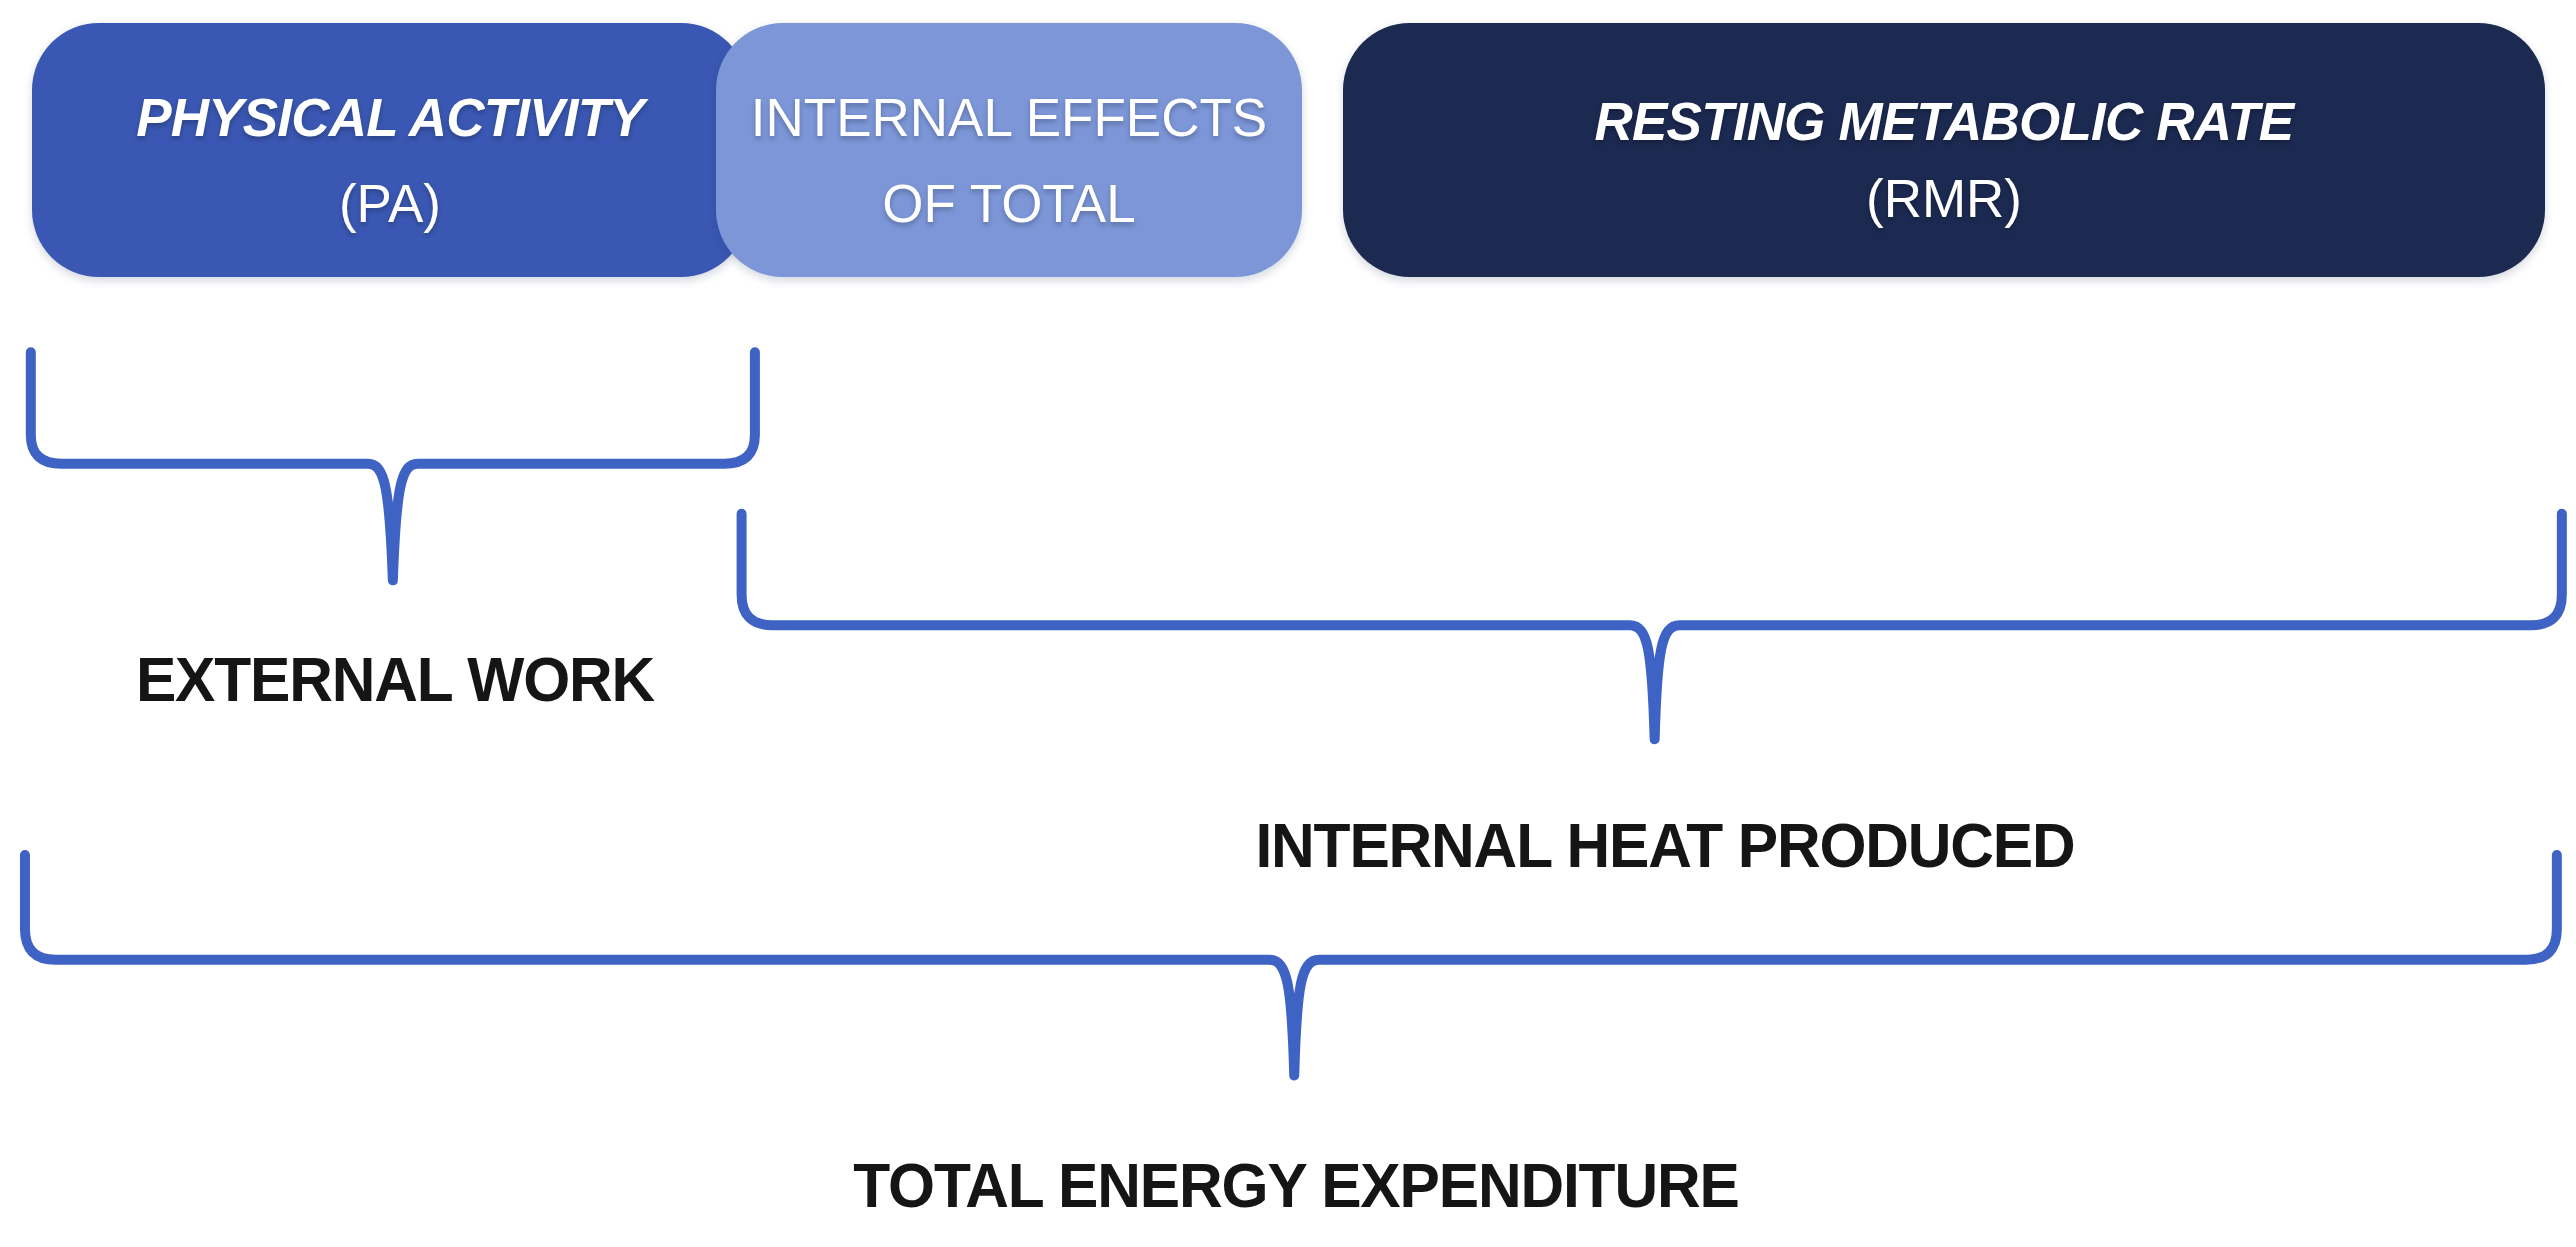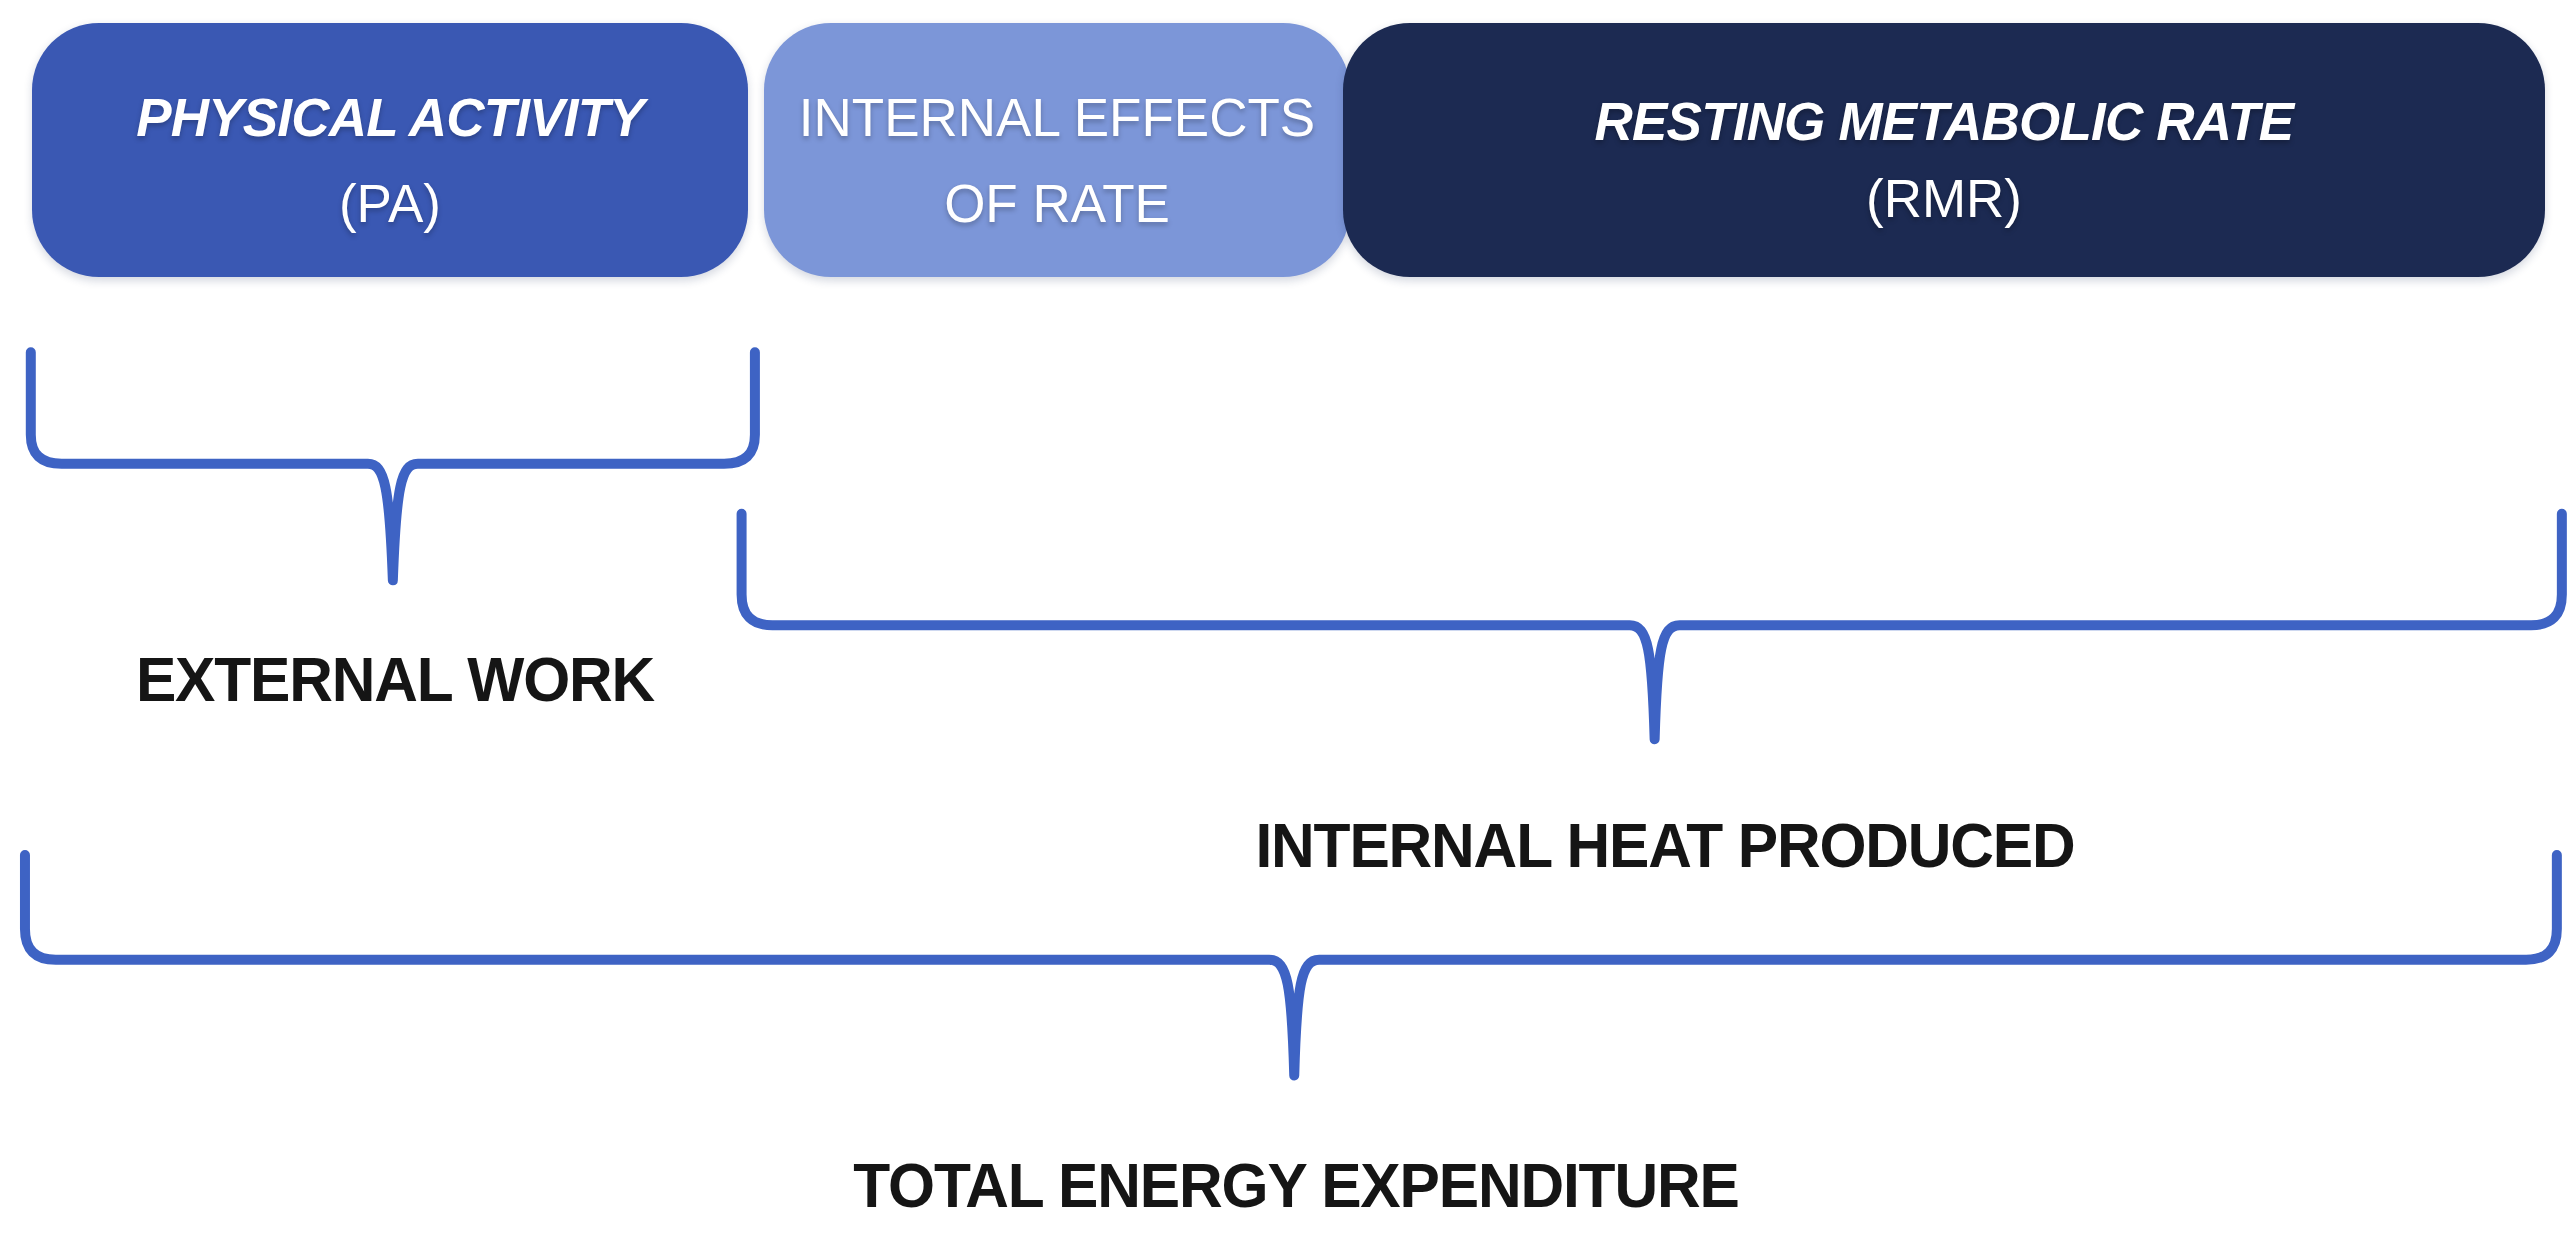--- a/index.html
+++ b/index.html
@@ -31,21 +31,21 @@
   }
   .box-sub{
     font-size:53px;line-height:1;
     font-weight:400;font-style:normal;
     white-space:nowrap;
     text-shadow:0 3.3px 5px rgba(0,0,0,0.25);
     text-align:right;
   }
   .box.plain .box-title{font-weight:400;font-style:normal;letter-spacing:0;}
   .box-pa {left:32px;width:716px;}
-  .box-tef{left:764px;width:586px;}
+  .box-tef{left:716px;width:586px;}
   .box-rmr{left:1343px;width:1202px;}
 
   .braces-overlay{
     position:absolute;left:0;top:0;width:2576px;height:1248px;
     pointer-events:none;
   }
   .brace-path{
     fill:none;
     stroke-width:12;
     stroke-linecap:round;
@@ -68,21 +68,21 @@
 
 <div class="canvas">
 
   <div class="box box-pa" style="background: rgb(58, 88, 179); color: rgb(255, 255, 255);">
     <div class="box-title">PHYSICAL ACTIVITY</div>
     <div class="box-sub">(PA)</div>
   </div>
 
   <div class="box box-tef plain" style="background: rgb(124, 150, 216); color: rgb(255, 255, 255);">
     <div class="box-title">INTERNAL EFFECTS</div>
-    <div class="box-sub">OF RATE</div>
+    <div class="box-sub">OF TOTAL</div>
   </div>
 
   <div class="box box-rmr" style="background: rgb(28, 42, 82); color: rgb(255, 255, 255); gap: 24px;">
     <div class="box-title">RESTING METABOLIC RATE</div>
     <div class="box-sub">(RMR)</div>
   </div>
 
   <svg class="braces-overlay" viewBox="0 0 3095 1499" xmlns="http://www.w3.org/2000/svg" aria-hidden="true">
     <path class="brace-path" d="M 37 423 L 37 522 Q 37 557 74 557 L 442 557
              C 462 557 468 585 472 697

